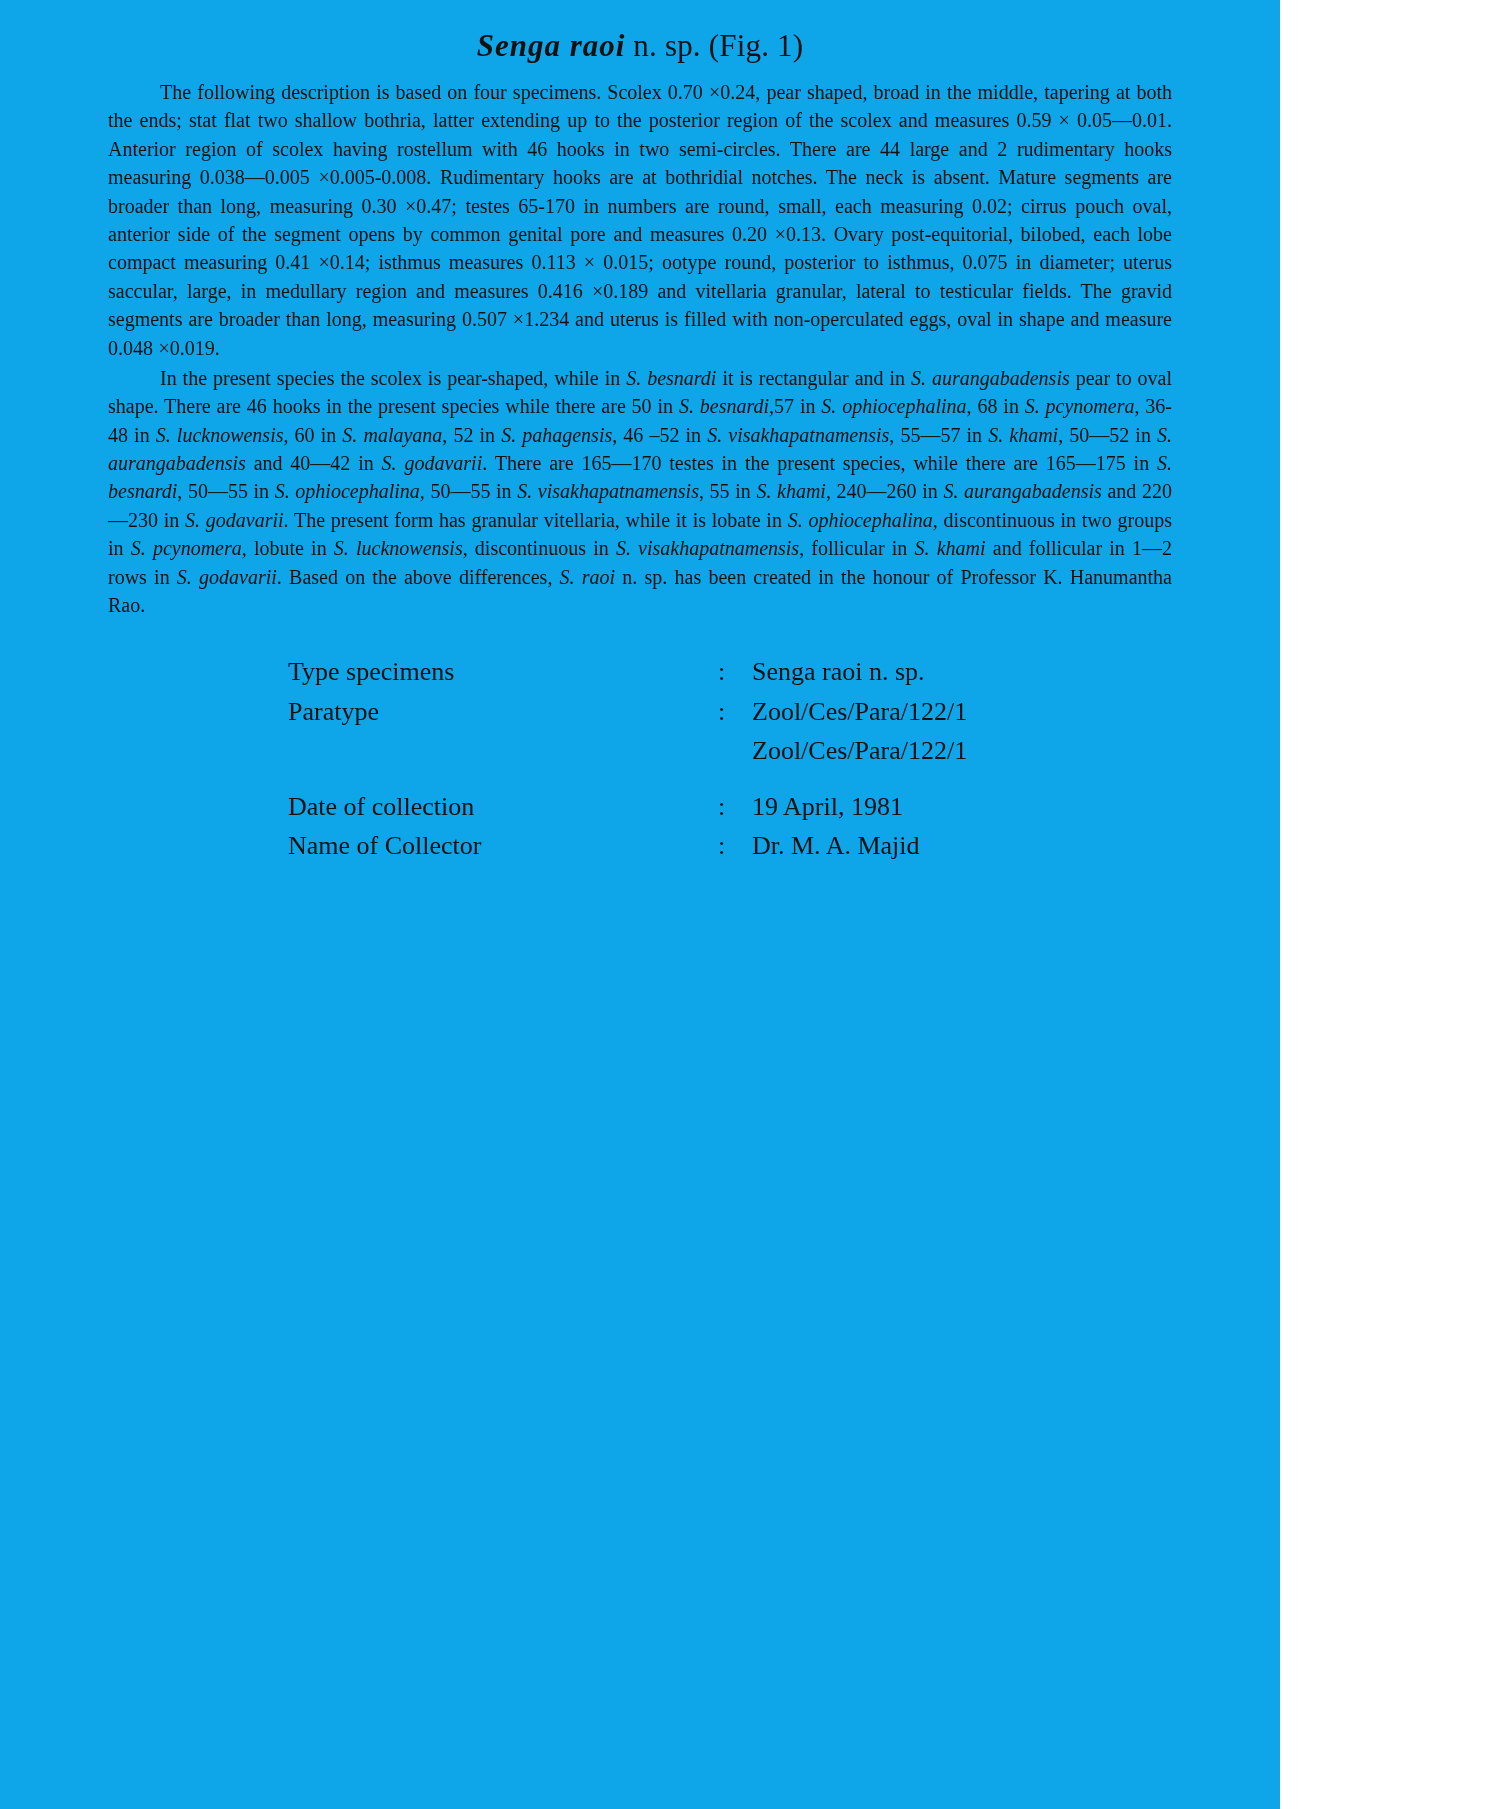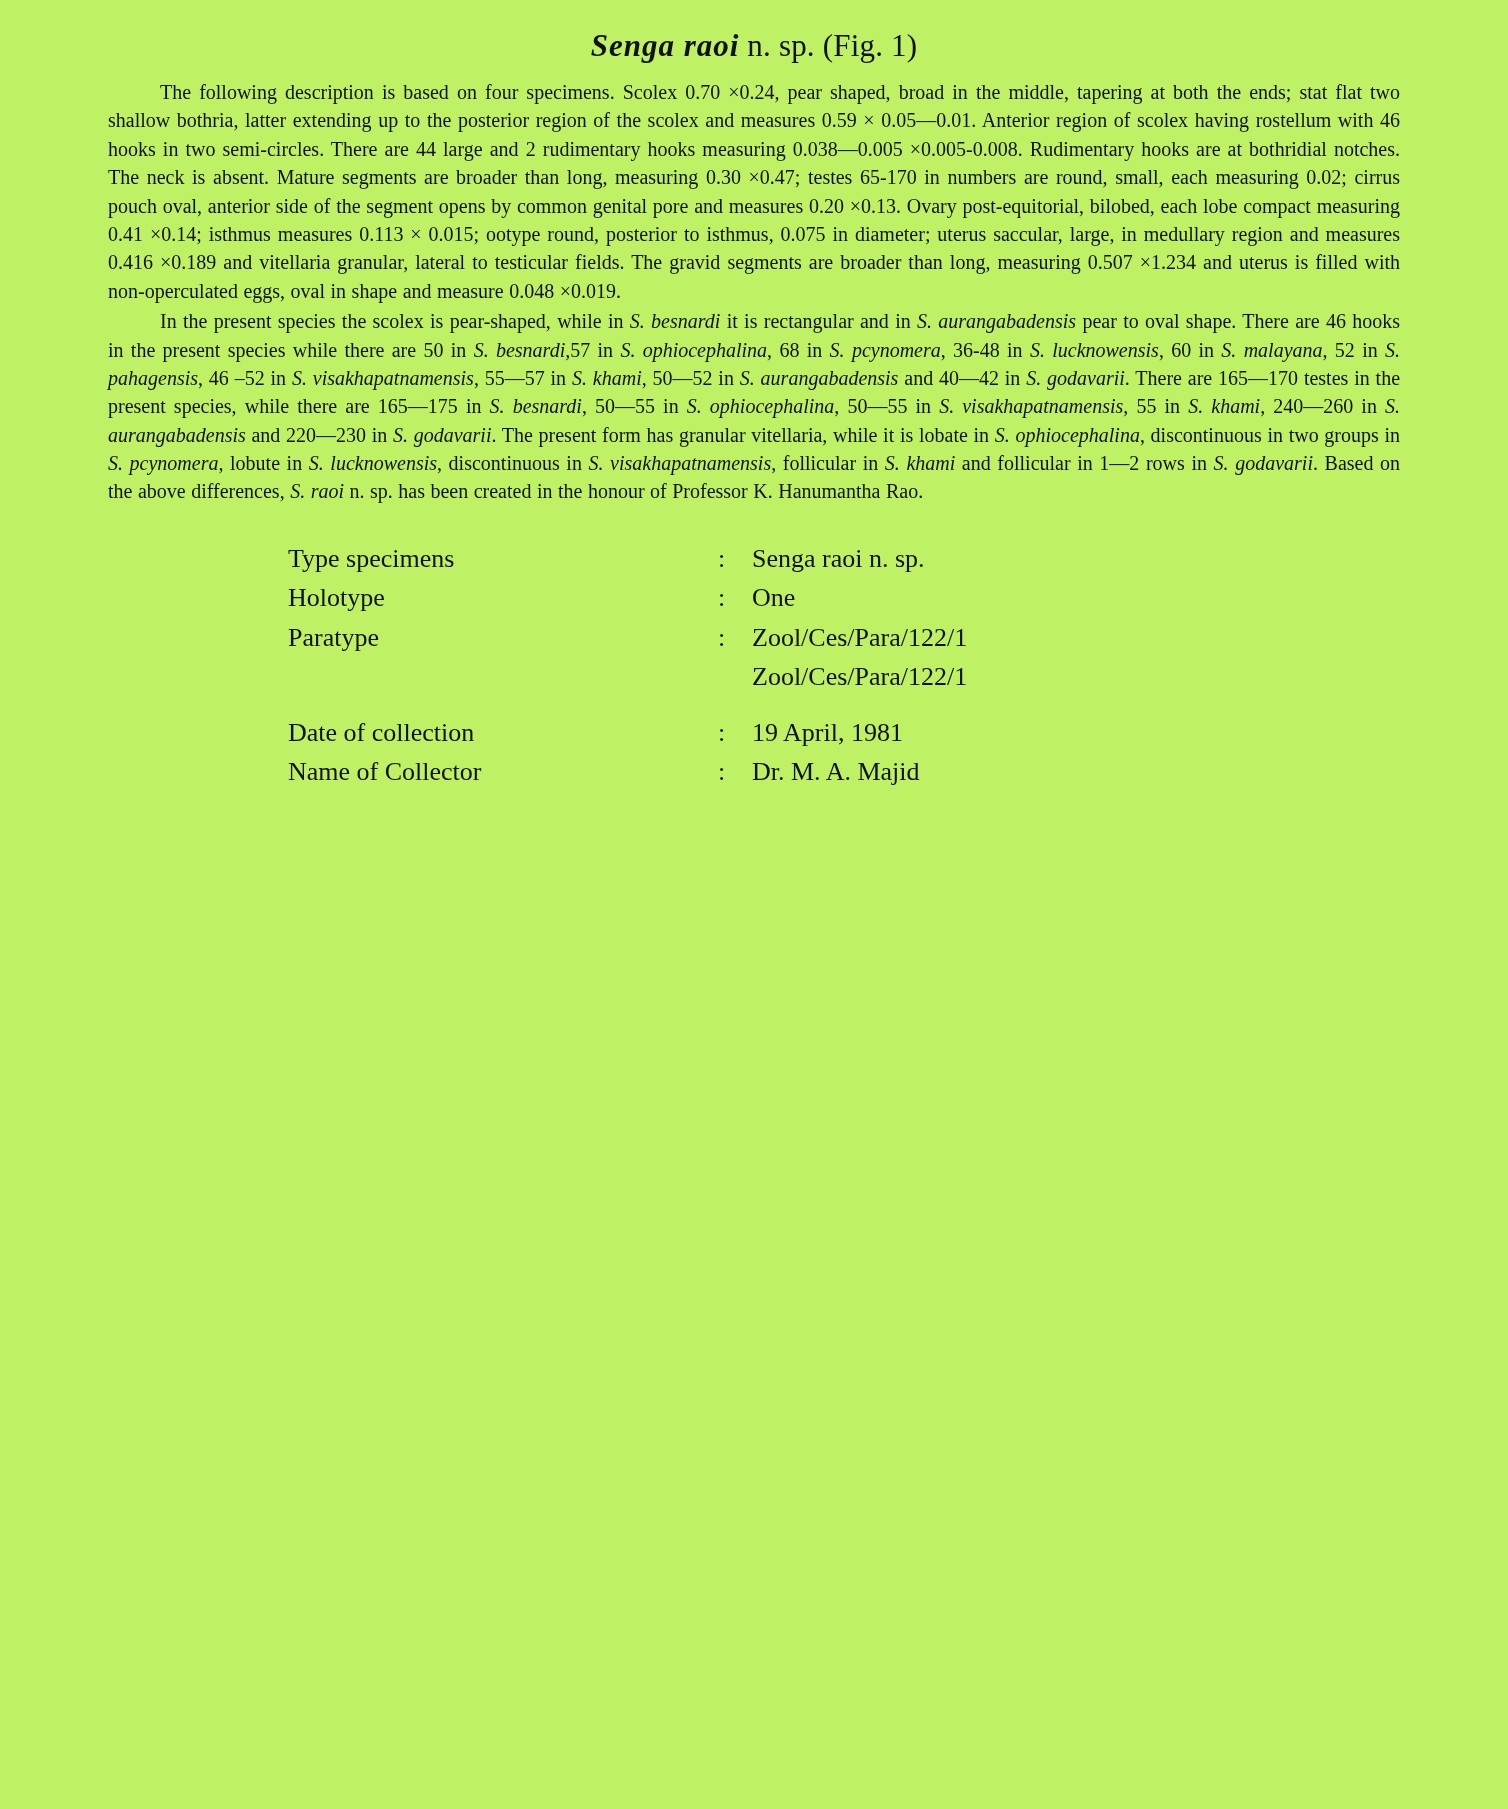--- a/index.html
+++ b/index.html
@@ -7,25 +7,25 @@
     padding: 0;
     background: #ffffff;
   }
   body {
     width: 1508px;
     min-height: 1809px;
     font-family: "Liberation Serif", serif;
     color: #111111;
   }
   .page {
-    width: 1508px;
+    width: 1280px;
     min-height: 1809px;
     box-sizing: border-box;
     padding: 22px 108px 64px 108px;
-    background: #bef264;
+    background: #0ea5e9;
   }
   .heading {
     text-align: center;
     font-size: 31px;
     margin: 6px 0 14px 0;
     letter-spacing: 0.2px;
   }
   .heading .sp-name {
     font-weight: bold;
     font-style: italic;
@@ -93,25 +93,20 @@
 
   <div class="specimen-table">
     <table>
       <tbody>
           <tr>
             <td class="label">Type specimens</td>
             <td class="colon">:</td>
             <td class="value italic">Senga raoi n. sp.</td>
           </tr>
           <tr>
-            <td class="label">Holotype</td>
-            <td class="colon">:</td>
-            <td class="value">One</td>
-          </tr>
-          <tr>
             <td class="label">Paratype</td>
             <td class="colon">:</td>
             <td class="value">Zool/Ces/Para/122/1</td>
           </tr>
           <tr>
             <td class="label"></td>
             <td class="colon"></td>
             <td class="value">Zool/Ces/Para/122/1</td>
           </tr>
           <tr class="spacer-row">

